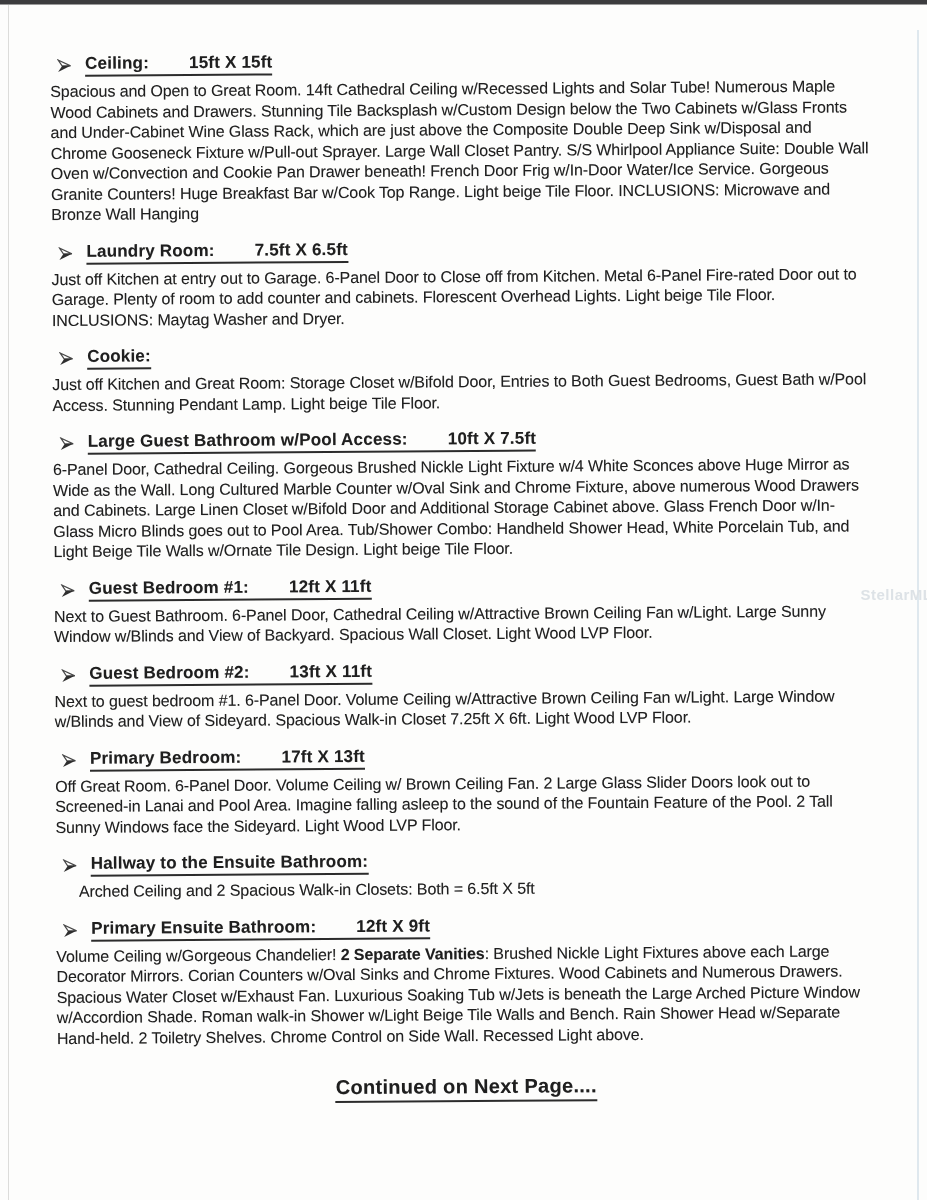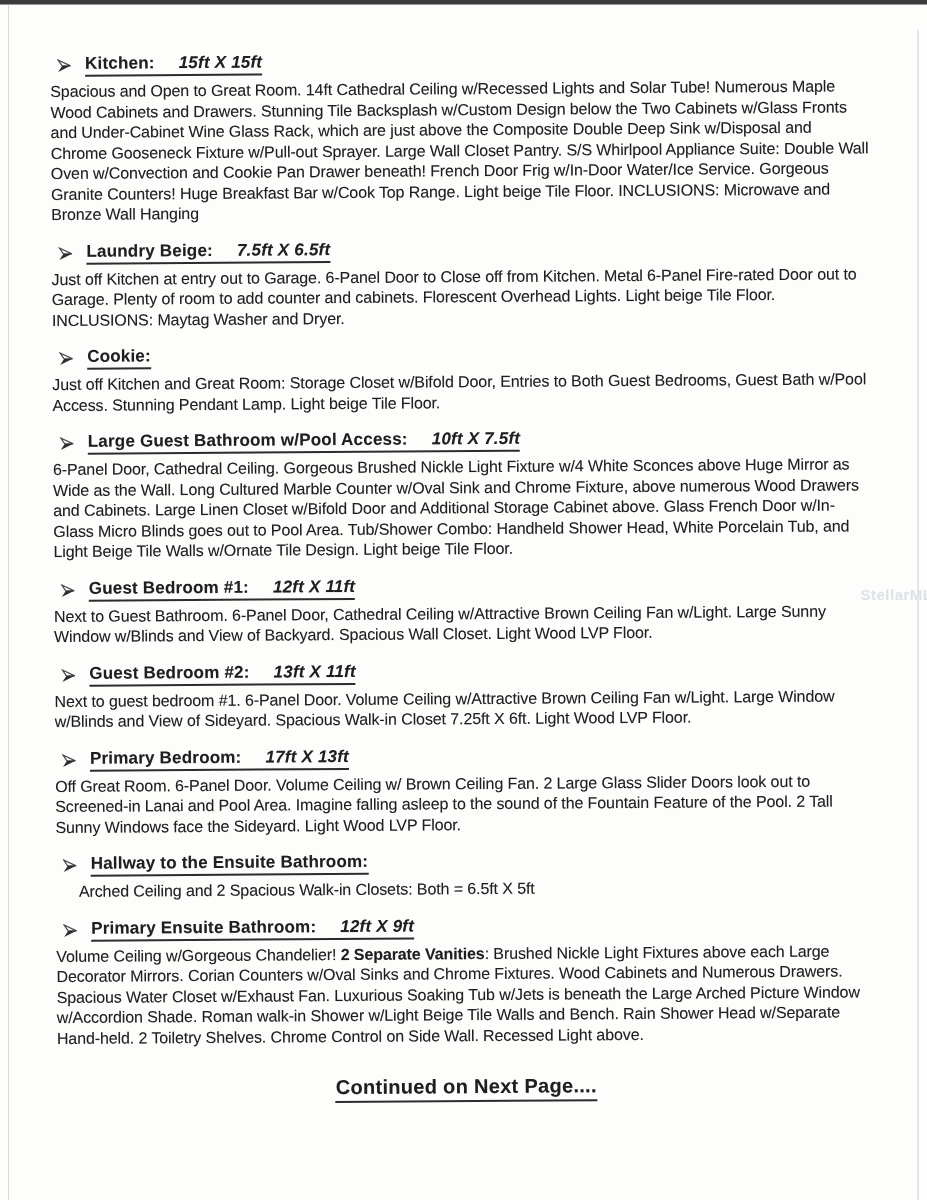--- a/index.html
+++ b/index.html
@@ -55,21 +55,21 @@
   .bullet { flex: 0 0 auto; display: inline-flex; margin-top: 1px; }
   .heading-text {
     display: inline-block;
     font-size: 17px;
     font-weight: bold;
     letter-spacing: 0.2px;
     border-bottom: 2px solid #2c2c2c;
     padding-bottom: 1px;
     white-space: nowrap;
   }
-  .dims { margin-left: 24px; font-style: italic; }
+  .dims { margin-left: 40px; }
   .dims:empty { display: none; }
   .body {
     margin: 0 0 16px 0;
     font-size: 16px;
     line-height: 20.5px;
     letter-spacing: -0.1px;
   }
   .body.indented { margin-left: 23px; }
   .bold-inline { font-weight: bold; }
   .footer { text-align: center; margin-top: 29px; }
@@ -94,34 +94,34 @@
   <div class="content">
 
     <div class="section">
       <div class="heading">
         <span class="bullet">
             <svg width="15" height="14" viewBox="0 0 15 14">
               <polygon points="1,1 13.5,7 5,7" fill="none" stroke="#4a4a4a" stroke-width="1.2"></polygon>
               <polygon points="5,7 13.5,7 1,13" fill="#2e2e2e"></polygon>
             </svg>
           </span>
-        <span class="heading-text"><span>Kitchen:</span><span class="dims">15ft X 15ft</span></span>
+        <span class="heading-text"><span>Ceiling:</span><span class="dims">15ft X 15ft</span></span>
       </div>
       <p class="body">Spacious and Open to Great Room. 14ft Cathedral Ceiling w/Recessed Lights and Solar Tube! Numerous Maple Wood Cabinets and Drawers. Stunning Tile Backsplash w/Custom Design below the Two Cabinets w/Glass Fronts and Under-Cabinet Wine Glass Rack, which are just above the Composite Double Deep Sink w/Disposal and Chrome Gooseneck Fixture w/Pull-out Sprayer.  Large Wall Closet Pantry. S/S Whirlpool Appliance Suite: Double Wall Oven w/Convection and Cookie Pan Drawer beneath! French Door Frig w/In-Door Water/Ice Service. Gorgeous Granite Counters! Huge Breakfast Bar w/Cook Top Range. Light beige Tile Floor. INCLUSIONS: Microwave and Bronze Wall Hanging</p>
     </div>
 
     <div class="section">
       <div class="heading">
         <span class="bullet">
             <svg width="15" height="14" viewBox="0 0 15 14">
               <polygon points="1,1 13.5,7 5,7" fill="none" stroke="#4a4a4a" stroke-width="1.2"></polygon>
               <polygon points="5,7 13.5,7 1,13" fill="#2e2e2e"></polygon>
             </svg>
           </span>
-        <span class="heading-text"><span>Laundry Beige:</span><span class="dims">7.5ft X 6.5ft</span></span>
+        <span class="heading-text"><span>Laundry Room:</span><span class="dims">7.5ft X 6.5ft</span></span>
       </div>
       <p class="body">Just off Kitchen at entry out to Garage. 6-Panel Door to Close off from Kitchen. Metal 6-Panel Fire-rated Door out to Garage. Plenty of room to add counter and cabinets. Florescent Overhead Lights. Light beige Tile Floor. INCLUSIONS: Maytag Washer and Dryer.</p>
     </div>
 
     <div class="section">
       <div class="heading">
         <span class="bullet">
             <svg width="15" height="14" viewBox="0 0 15 14">
               <polygon points="1,1 13.5,7 5,7" fill="none" stroke="#4a4a4a" stroke-width="1.2"></polygon>
               <polygon points="5,7 13.5,7 1,13" fill="#2e2e2e"></polygon>

